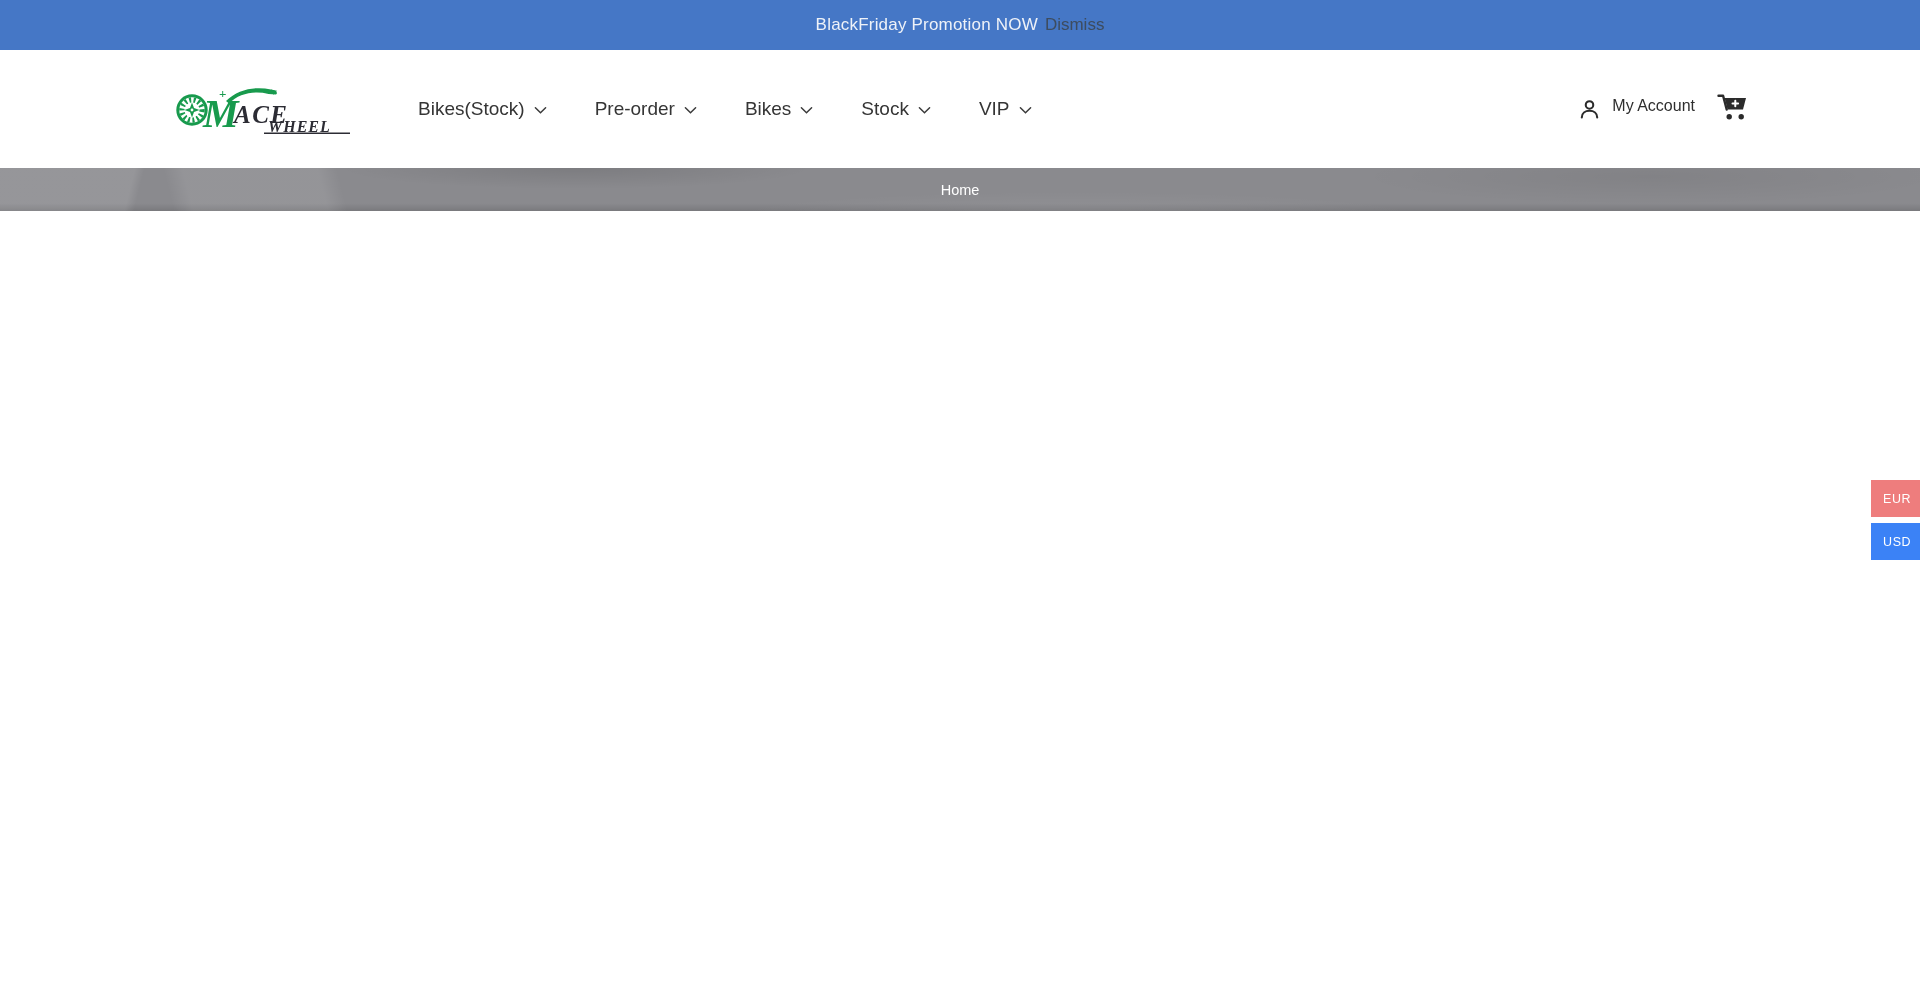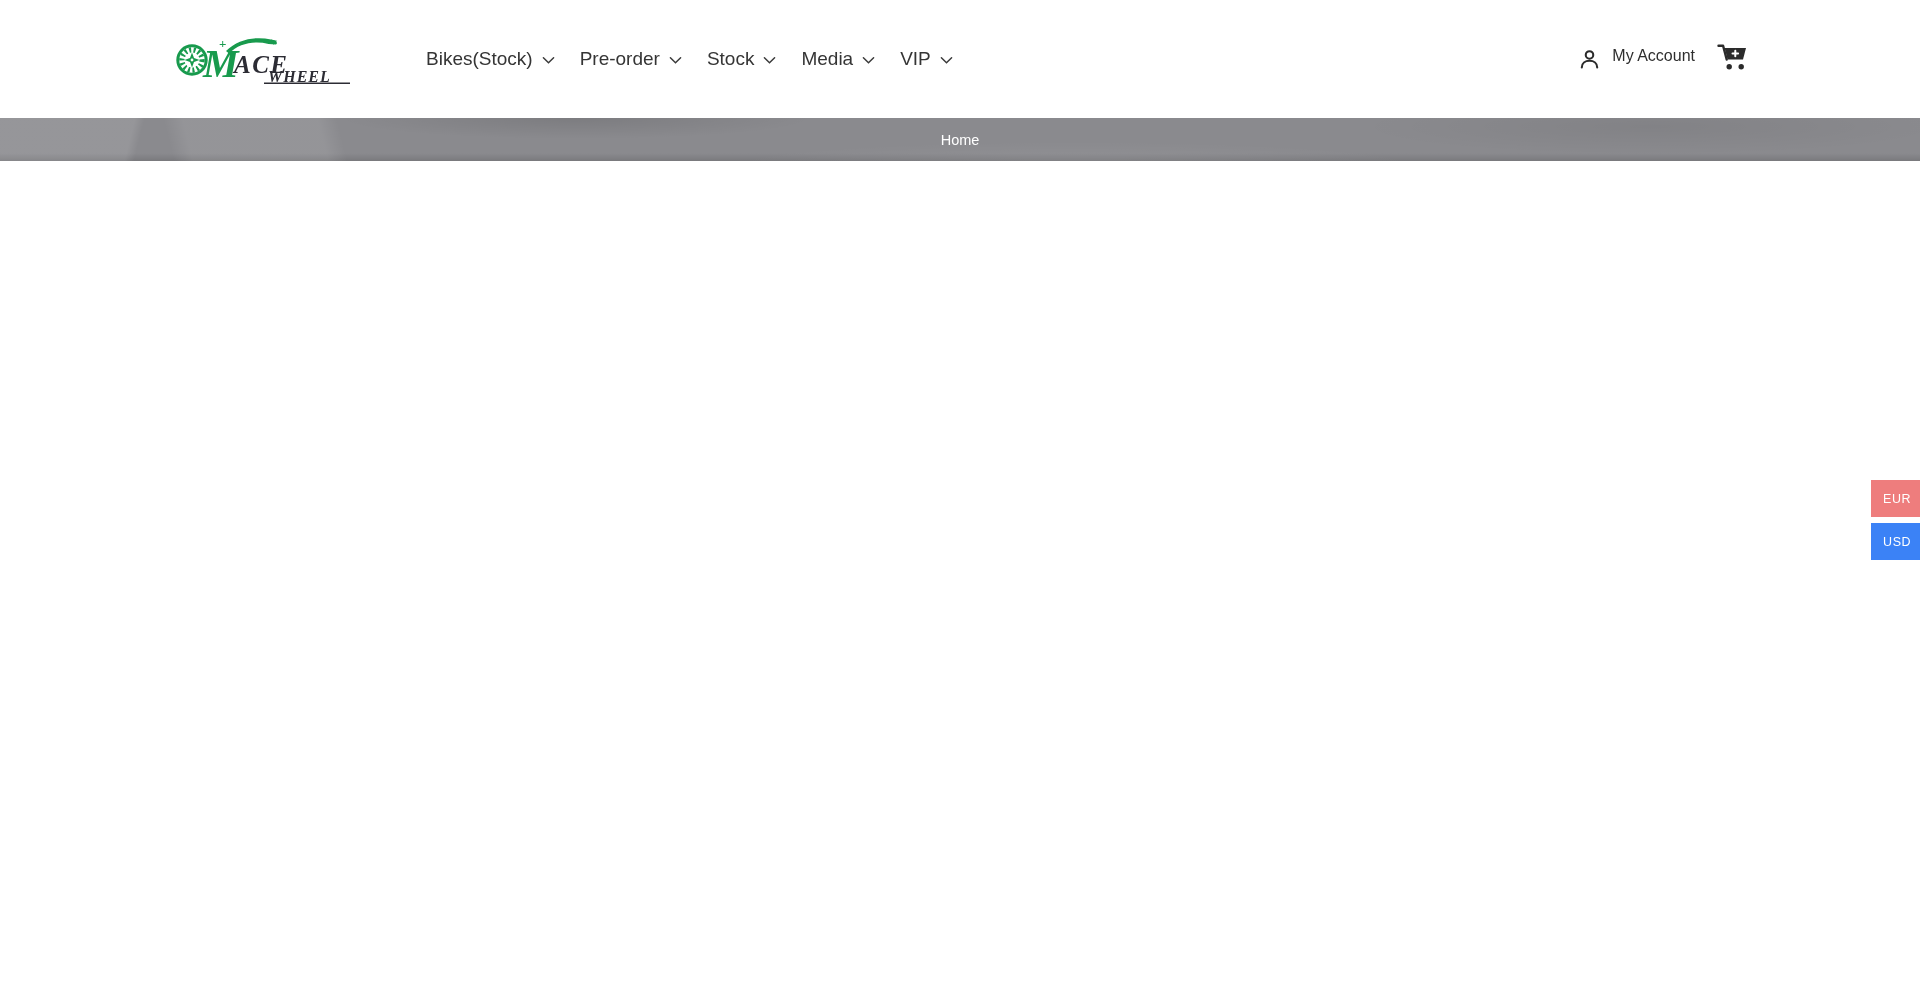--- a/index.html
+++ b/index.html
@@ -20,21 +20,21 @@
   }
   .promo-text { color: #eef2f8; letter-spacing: 0.2px; }
   .promo-dismiss { color: #3d4c5f; cursor: pointer; text-decoration: none; }
 
   
   .site-header { height: 118px; background: #fff; position: relative; }
 
   .logo { position: absolute; left: 172px; top: 34px; width: 180px; height: 50px; display: block; cursor: pointer; }
 
   .main-nav { position: absolute; left: 418px; top: 0; height: 100%; display: flex; align-items: center; }
-  .main-nav ul { display: flex; list-style: none; margin: 8px; padding: 0; gap: 25px; }
+  .main-nav ul { display: flex; list-style: none; margin: 0; padding: 0; gap: 48px; }
   .main-nav li {
     display: flex; align-items: center; gap: 9px;
     font-size: 19px; color: #353535; cursor: pointer; white-space: nowrap;
   }
   .chev { width: 13px; height: 9px; margin-top: 3px; }
 
   .header-actions { position: absolute; right: 172px; top: 0; height: 100%; display: flex; align-items: center; gap: 22px; }
   .account { display: flex; align-items: flex-start; gap: 10px; font-size: 16px; color: #2e2e2e; cursor: pointer; text-decoration: none; }
   .account svg { display: block; }
   .cart-link { display: block; cursor: pointer; }
@@ -68,20 +68,24 @@
     font-family: "Liberation Sans", sans-serif; cursor: pointer; padding: 12px;
   }
   .currency-eur { background: #ee7d7d; }
   .currency-usd { background: #3b82f6; }
 </style>
 </head>
 <body>
 
 <div class="page">
 
+  <div class="promo-banner">
+    <span class="promo-text">BlackFriday Promotion NOW</span>
+    <a class="promo-dismiss">Dismiss</a>
+  </div>
 
   <header class="site-header">
 
     <a class="logo">
       <svg width="180" height="50" viewBox="0 0 180 50" xmlns="http://www.w3.org/2000/svg">
         <g>
           <circle cx="20" cy="26" r="14.2" fill="none" stroke="#189a4d" stroke-width="3"></circle>
           <circle cx="20" cy="26" r="10" fill="none" stroke="#189a4d" stroke-width="5.5" stroke-dasharray="2 2.4"></circle>
           <circle cx="20" cy="26" r="7.4" fill="#ffffff"></circle>
           <path d="M20 18.5 L22 24 L27.5 26 L22 28 L20 33.5 L18 28 L12.5 26 L18 24 Z" fill="#189a4d"></path>
@@ -107,27 +111,27 @@
               <path d="M1.5 1.5 L7 7 L12.5 1.5" fill="none" stroke="#3a3a3a" stroke-width="1.6" stroke-linecap="round"></path>
             </svg>
         </li>
         <li>
           <span>Pre-order</span>
           <svg class="chev" viewBox="0 0 14 9">
               <path d="M1.5 1.5 L7 7 L12.5 1.5" fill="none" stroke="#3a3a3a" stroke-width="1.6" stroke-linecap="round"></path>
             </svg>
         </li>
         <li>
-          <span>Stock</span>
+          <span>Bikes</span>
           <svg class="chev" viewBox="0 0 14 9">
               <path d="M1.5 1.5 L7 7 L12.5 1.5" fill="none" stroke="#3a3a3a" stroke-width="1.6" stroke-linecap="round"></path>
             </svg>
         </li>
         <li>
-          <span>Media</span>
+          <span>Stock</span>
           <svg class="chev" viewBox="0 0 14 9">
               <path d="M1.5 1.5 L7 7 L12.5 1.5" fill="none" stroke="#3a3a3a" stroke-width="1.6" stroke-linecap="round"></path>
             </svg>
         </li>
         <li>
           <span>VIP</span>
           <svg class="chev" viewBox="0 0 14 9">
               <path d="M1.5 1.5 L7 7 L12.5 1.5" fill="none" stroke="#3a3a3a" stroke-width="1.6" stroke-linecap="round"></path>
             </svg>
         </li>

